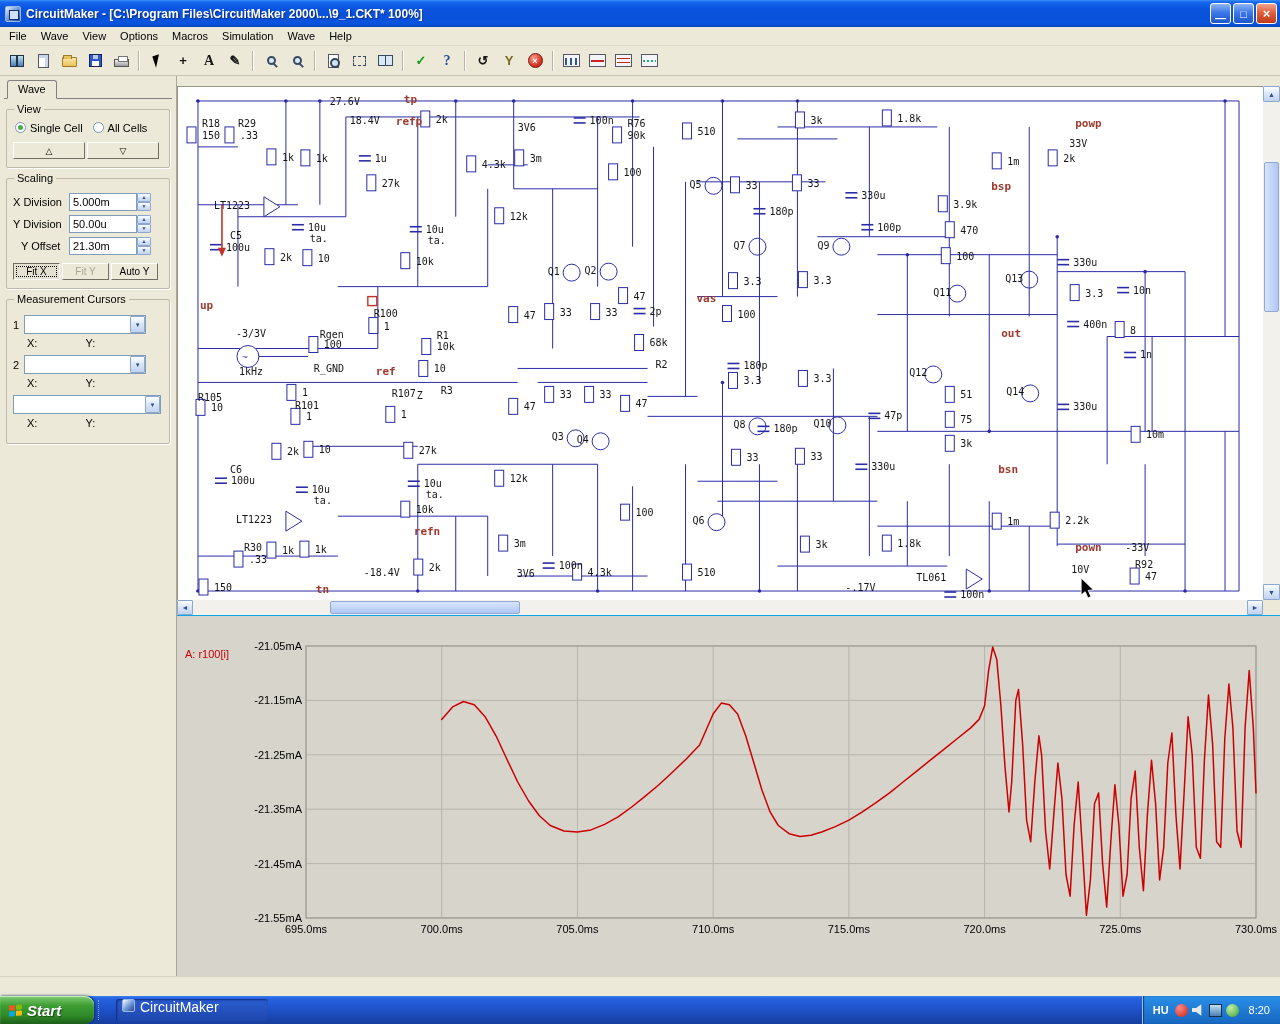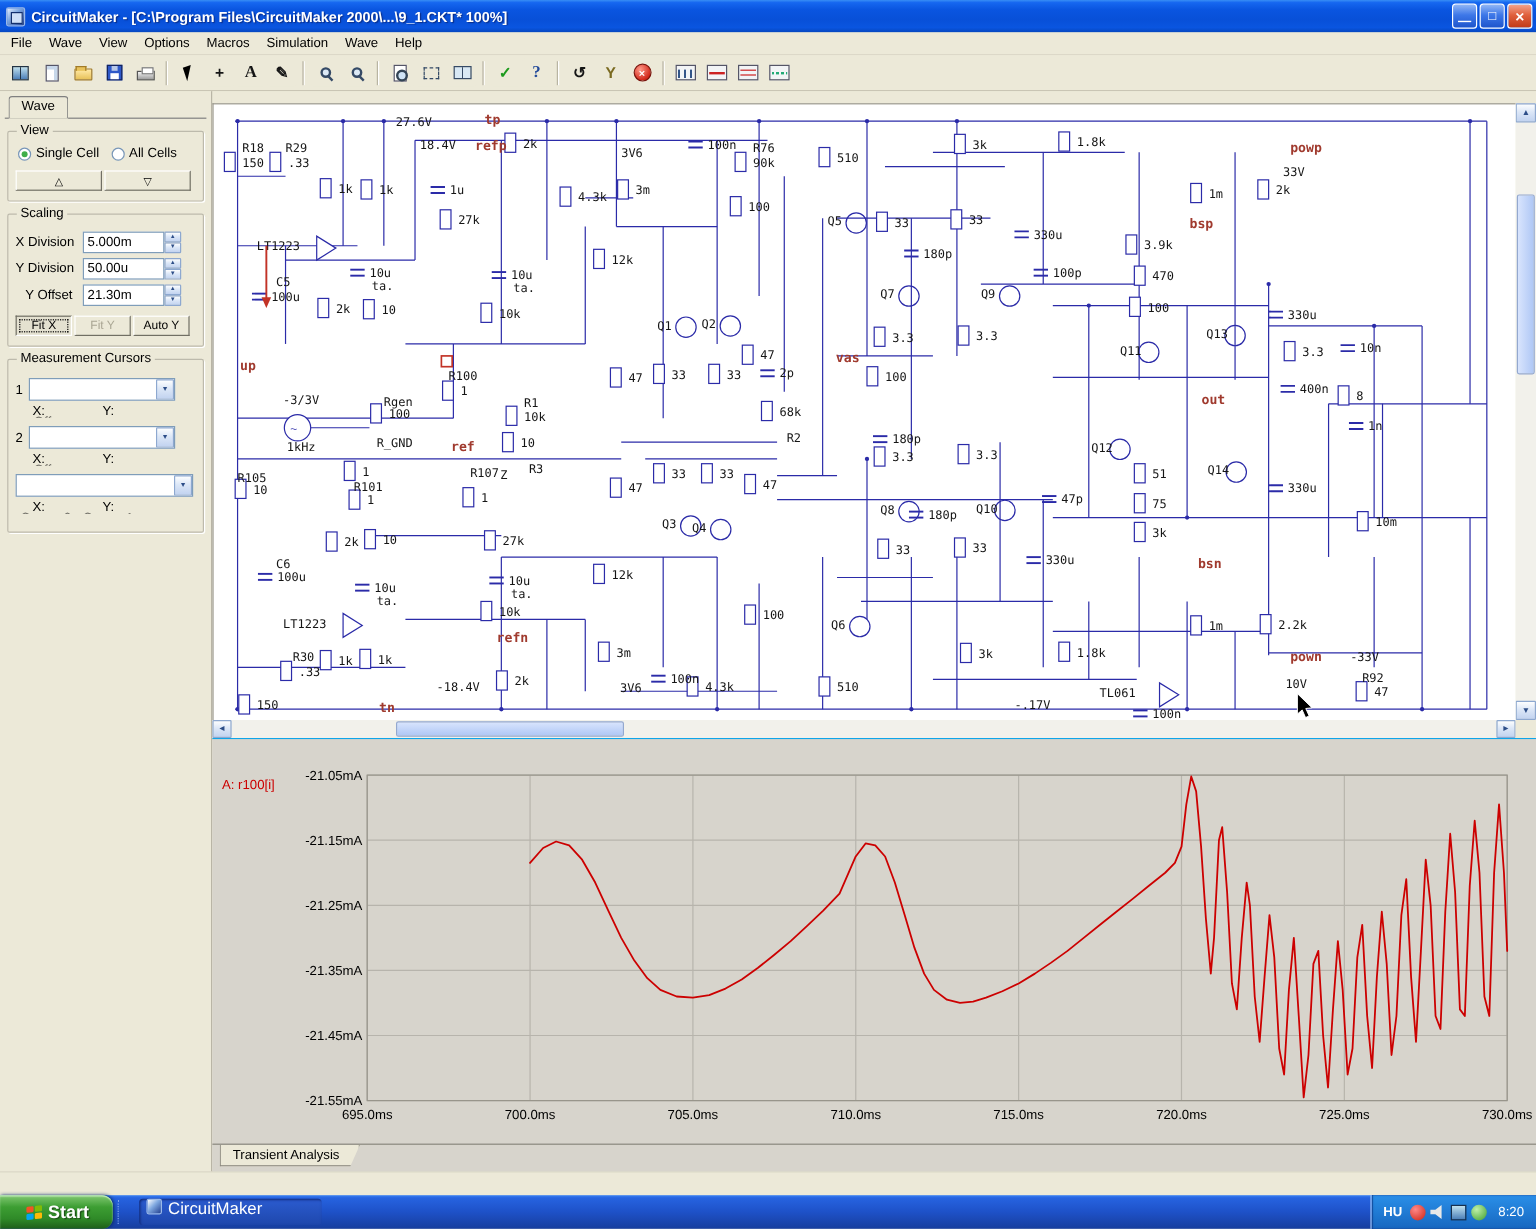--- a/index.html
+++ b/index.html
@@ -73,21 +73,21 @@
   .main { display:flex; height:900px; }
   .sidebar { width:177px; background:#ECE9D8; border-right:1px solid #ACA899; padding:4px 4px 0 4px; font-size:11px; }
   .tabstrip { display:flex; border-bottom:1px solid #808080; height:19px; margin-bottom:4px; }
   .side-tab { background:#ECE9D8; border:1px solid #808080; border-bottom:1px solid #ECE9D8; border-radius:3px 3px 0 0;
     padding:2px 10px; margin-bottom:-1px; margin-left:3px; font-size:11px; }
 
   .groupbox { position:relative; border:1px solid #BDBAAC; border-radius:2px; margin:10px 2px 0 2px; padding:10px 6px 8px 6px;
     box-shadow:1px 1px 0 #FFFFFF; }
   .groupbox .caption { position:absolute; top:-7px; left:7px; background:#ECE9D8; padding:0 3px; font-size:11px; }
 
-  .radio-row { display:flex; align-items:flex-end; gap:4px; margin:2px 0 8px 2px; }
+  .radio-row { display:flex; align-items:flex-start; gap:4px; margin:2px 0 8px 2px; }
   .radio { width:11px; height:11px; border:1px solid #7896B8; border-radius:50%; background:#fff; position:relative; flex:none; }
   .radio.sel::after { content:''; position:absolute; left:2px; top:2px; width:5px; height:5px; border-radius:50%; background:#3FAE49; }
   .radio-label { margin-right:6px; }
 
   .btn3d { background:#ECE9D8; border:1px solid; border-color:#FFFFFF #716F64 #716F64 #FFFFFF;
     font-size:10px; display:inline-flex; align-items:center; justify-content:center; color:#000; }
   .btn3d.active { border-color:#716F64 #FFFFFF #FFFFFF #716F64; background:#E4E1D0; outline:1px dotted #000; outline-offset:-4px; }
   .btn3d.disabled { color:#A9A593; }
   .tri-btns { display:flex; gap:2px; }
   .tri-btns .btn3d { width:72px; height:17px; font-size:9px; }
@@ -134,22 +134,22 @@
   .wave-panel svg { width:100%; height:338px; display:block; }
   .wave-tabbar { height:23px; border-top:1px solid #8A887E; display:flex; padding-left:6px; background:#D7D4CC; }
   .wave-tab { background:#ECE9D8; border:1px solid #8A887E; border-top:none; padding:3px 16px 0 10px; font-size:11px; height:18px;
     clip-path:polygon(0 0,100% 0,calc(100% - 8px) 100%,0 100%); }
 
   .bottom-strip { height:20px; background:#ECE9D8; border-top:1px solid #D8D4C4; }
 
   
   .taskbar { position:absolute; left:0; bottom:0; width:1280px; height:28px; display:flex; align-items:stretch;
     background:linear-gradient(180deg,#3A81F3 0%,#2663E0 8%,#1E51C8 50%,#173E9E 100%); }
-  .start-btn { width:94px; display:flex; align-items:center; gap:5px; padding-left:22px; color:#fff; font-weight:bold;
-    font-size:15px; border-radius:0 9px 9px 0;
+  .start-btn { width:94px; display:flex; align-items:center; gap:5px; padding-left:9px; color:#fff; font-weight:bold;
+    font-style:italic; font-size:15px; border-radius:0 9px 9px 0;
     background:linear-gradient(180deg,#82C973 0%,#3D9E33 35%,#2F8A28 70%,#1E5E1A 100%);
     box-shadow:inset 0 1px 1px #C8EEC0, 1px 0 3px #0A2A6A; text-shadow:1px 1px 1px #1A4A14; }
   .xp-flag { display:grid; grid-template-columns:6px 6px; grid-template-rows:5px 5px; gap:1px; transform:skewY(-6deg); }
   .xp-flag i { border-radius:1px; }
   .xp-flag i:nth-child(1){background:#F35325;} .xp-flag i:nth-child(2){background:#81BC06;}
   .xp-flag i:nth-child(3){background:#05A6F0;} .xp-flag i:nth-child(4){background:#FFBA08;}
   .ql-divider { width:8px; margin:4px 4px; border-left:1px dotted #7FA4EE; }
   .task-btn { width:152px; margin:3px 0 3px 6px; display:flex; gap:5px; padding-left:6px;
     background:linear-gradient(180deg,#2B5CD0,#1E47AC); border-radius:3px; box-shadow:inset 1px 1px 2px #10297A;
     color:#fff; font-size:14px; }
@@ -840,23 +840,20 @@
               <text x="400.4285714285714" y="317" text-anchor="middle">705.0ms</text>
               <text x="536.1428571428571" y="317" text-anchor="middle">710.0ms</text>
               <text x="671.8571428571428" y="317" text-anchor="middle">715.0ms</text>
               <text x="807.5714285714286" y="317" text-anchor="middle">720.0ms</text>
               <text x="943.2857142857142" y="317" text-anchor="middle">725.0ms</text>
               <text x="1079" y="317" text-anchor="middle">730.0ms</text>
             </g>
             <text x="8" y="42" font-size="11" fill="#CC0000">A: r100[i]</text>
             <path d="M264.7 103.4 L275.6 90.9 L286.4 85.5 L297.3 88.8 L308.1 100.7 L319.0 119.8 L329.9 143.2 L340.7 166.0 L351.6 185.0 L362.4 199.7 L373.3 209.5 L386.9 215.0 L400.4 216.0 L414.0 213.9 L427.6 208.4 L441.1 200.8 L454.7 191.0 L468.3 180.1 L481.9 168.7 L495.4 156.2 L509.0 143.2 L522.6 129.0 L536.1 98.0 L544.3 87.1 L552.4 88.8 L560.6 98.0 L568.7 119.8 L576.9 147.0 L585.0 174.2 L593.1 195.9 L601.3 209.5 L612.1 217.7 L623.0 220.4 L633.9 219.3 L644.7 216.0 L658.3 210.6 L671.9 204.1 L685.4 195.9 L699.0 186.7 L712.6 176.9 L726.1 166.0 L739.7 155.1 L753.3 144.2 L766.9 133.4 L780.4 122.5 L794.0 111.6 L802.1 103.4 L807.6 89.8 L811.6 54.5 L815.7 31.1 L819.8 43.6 L823.9 89.8 L827.9 149.7 L832.0 195.9 L834.7 166.0 L838.8 84.4 L841.5 73.5 L845.6 127.9 L849.6 204.1 L853.7 225.8 L857.8 166.0 L861.9 119.8 L864.6 138.8 L868.6 215.0 L872.7 253.0 L876.8 198.6 L880.9 147.0 L884.9 182.3 L889.0 258.5 L893.1 280.2 L897.1 209.5 L901.2 166.0 L905.3 231.3 L909.4 299.3 L913.4 263.9 L917.5 187.8 L921.6 176.9 L925.6 247.6 L929.7 291.1 L933.8 225.8 L937.9 168.7 L941.9 209.5 L946.0 280.2 L950.1 258.5 L954.1 182.3 L958.2 155.1 L962.3 231.3 L966.4 274.8 L970.4 198.6 L974.5 144.2 L978.6 187.8 L982.6 263.9 L986.7 231.3 L990.8 147.0 L994.9 117.0 L998.9 198.6 L1003.0 253.0 L1007.1 176.9 L1011.1 100.7 L1015.2 138.8 L1019.3 231.3 L1023.4 242.2 L1027.4 144.2 L1031.5 79.0 L1035.6 127.9 L1039.6 225.8 L1043.7 231.3 L1047.8 122.5 L1051.9 68.1 L1055.9 111.6 L1060.0 215.0 L1064.1 231.3 L1068.1 111.6 L1072.2 54.5 L1076.3 111.6 L1079.0 176.9 " fill="none" stroke="#CC0000" stroke-width="1.5" stroke-linejoin="round" stroke-linecap="round"></path>
           </svg>
-        <div class="wave-tabbar">
-          <span class="wave-tab">Transient Analysis</span>
-        </div>
       </div>
     </div>
   </div>
 
   <div class="bottom-strip"></div>
 </div>
 
 <div class="taskbar">
   <div class="start-btn">
     <span class="xp-flag">

